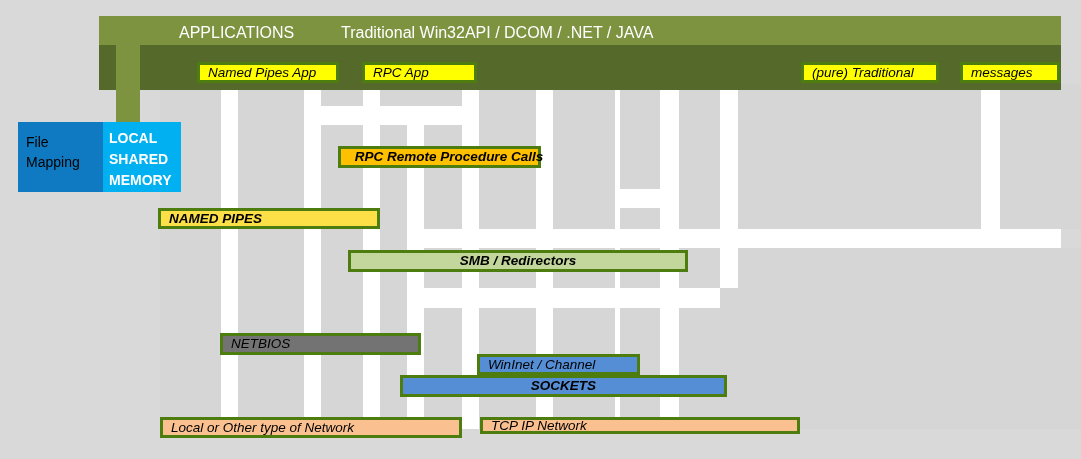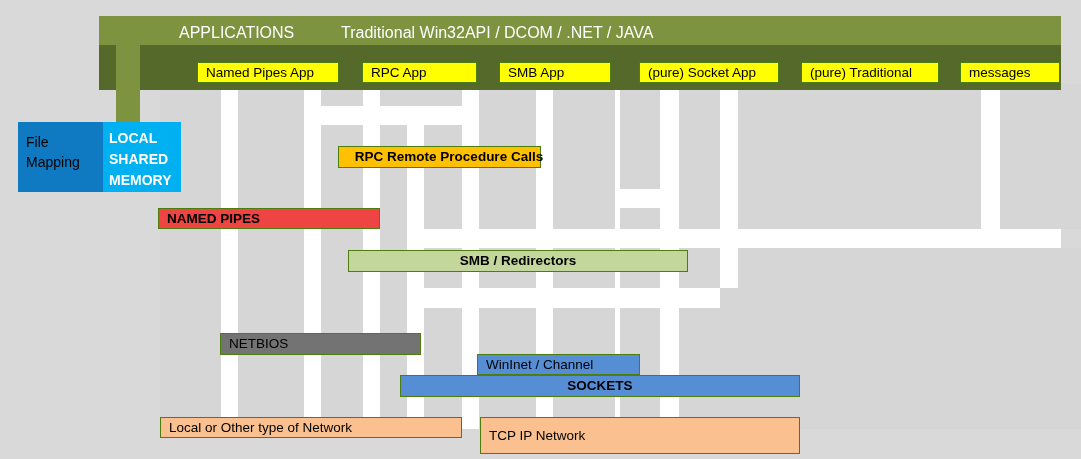--- a/index.html
+++ b/index.html
@@ -52,35 +52,36 @@
     color: #ffffff;
     font-size: 16px;
     white-space: nowrap;
     line-height: 1;
   }
 
   
   .box {
     position: absolute;
     box-sizing: border-box;
-    border: 1px solid #4d7c0f;
+    border: 3px solid #4d7c0f;
     display: flex;
     align-items: center;
     font-size: 13.5px;
     color: #000000;
     white-space: nowrap;
     line-height: 1;
+    font-style: italic;
   }
   .box.pad   { padding-left: 8px; }
   .box.ctr   { justify-content: center; }
   .box.bold  { font-weight: bold; }
 
   .c-yellow  { background: #ffff00; }
   .c-orange  { background: #ffc000; padding-left: 19px; }
-  .c-lblue   { background: #ef4444; }
+  .c-lblue   { background: #fde047; }
   .c-lgreen  { background: #c3d69b; }
   .c-green   { background: #737373; }
   .c-blue    { background: #558ed5; }
   .c-peach   { background: #fac090; }
 
   
   .memo { position: absolute; box-sizing: border-box; border: none; }
   .memo-l {
     background: #0f7ac1;
     color: #000000;
@@ -137,22 +138,20 @@
 
   <div class="abs hdr-top" style="left:99px; top:16px; width:962px; height:29px;"></div>
   <div class="abs hdr-band" style="left:99px; top:45px; width:962px; height:45px;"></div>
   <div class="abs hdr-stem" style="left:116px; top:16px; width:24px; height:106px;"></div>
 
   <span class="hdr-label" style="left:179px; top:25px;">APPLICATIONS</span>
   <span class="hdr-label" style="left:341px; top:25px;">Traditional Win32API / DCOM / .NET / JAVA</span>
 
   <div class="box c-yellow pad" style="left:197px; top:62px; width:142px; height:21px;">Named Pipes App</div>
   <div class="box c-yellow pad" style="left:362px; top:62px; width:115px; height:21px;">RPC App</div>
-  <div class="box c-yellow pad" style="left:499px; top:62px; width:112px; height:21px;">SMB App</div>
-  <div class="box c-yellow pad" style="left:639px; top:62px; width:140px; height:21px;">(pure) Socket App</div>
   <div class="box c-yellow pad" style="left:801px; top:62px; width:138px; height:21px;">(pure) Traditional</div>
   <div class="box c-yellow pad" style="left:960px; top:62px; width:100px; height:21px;">messages</div>
 
   <div class="memo memo-l" style="left:18px; top:122px; width:85px; height:70px;">
     <div>File</div>
     <div>Mapping</div>
   </div>
   <div class="memo memo-r" style="left:103px; top:122px; width:78px; height:70px;">
     <div>LOCAL</div>
     <div>SHARED</div>
@@ -162,18 +161,18 @@
   <div class="box c-orange ctr bold" style="left:338px; top:146px; width:203px; height:22px;">RPC Remote Procedure Calls</div>
 
   <div class="box c-lblue pad bold" style="left:158px; top:208px; width:222px; height:21px;">NAMED PIPES</div>
 
   <div class="box c-lgreen ctr bold" style="left:300px; top:250px; width:340px; height:22px;margin-left:48px;">SMB / Redirectors</div>
 
   <div class="box c-green pad" style="left:220px; top:333px; width:201px; height:22px;">NETBIOS</div>
 
   <div class="box c-blue pad" style="left:477px; top:354px; width:163px; height:21px;">WinInet / Channel</div>
 
-  <div class="box c-blue ctr bold" style="left:400px; top:375px; width:400px; height:22px;">SOCKETS</div>
+  <div class="box c-blue ctr bold" style="left:400px; top:375px; width:327px; height:22px;">SOCKETS</div>
 
   <div class="box c-peach pad" style="left:160px; top:417px; width:302px; height:21px;">Local or Other type of Network</div>
-  <div class="box c-peach pad" style="left:480px; top:417px; width:320px; height:37px;">TCP IP Network</div>
+  <div class="box c-peach pad" style="left:480px; top:417px; width:320px; height:17px;">TCP IP Network</div>
 
 </div>
 
 </body></html>

